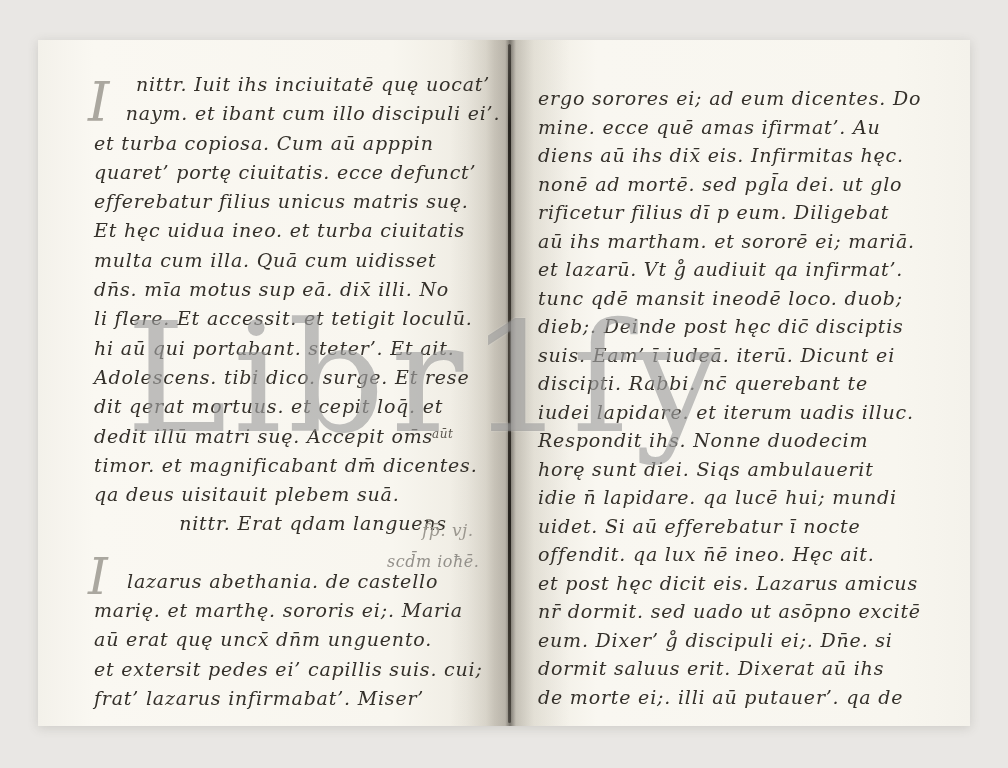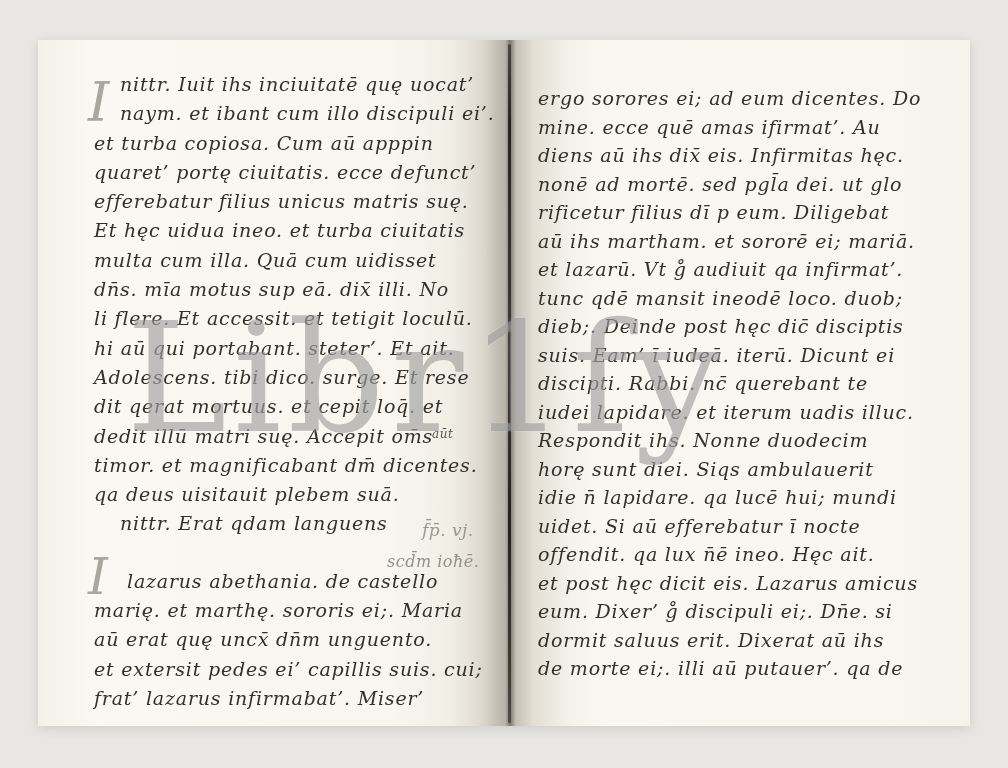--- a/index.html
+++ b/index.html
@@ -34,21 +34,21 @@
     position:absolute;
     color:#34302a;
     font-style:italic;
     font-size:19px;
     letter-spacing:0.8px;
     white-space:nowrap;
   }
   .left-col{left:56px;top:30px;width:412px;line-height:29.3px;}
   .right-col{left:500px;top:34px;width:392px;line-height:28.5px;margin-top:10px;}
   .line{height:auto;}
-  .ind-a{padding-left:26px;}
+  .ind-a{padding-left:26px;text-align:center;}
   .ind-b{padding-left:33px;margin-top:28px;}
   .initial{
     position:absolute;
     color:#aaa79f;
     font-style:italic;
     font-size:54px;
     line-height:1;
   }
   .initial-1{left:50px;top:36px;}
   .initial-2{left:50px;top:512px;font-size:50px;}
@@ -122,20 +122,21 @@
     <div class="line">dieb;. Deinde post hęc dic̄ disciptis</div>
     <div class="line">suis. Eam’ ī iudeā. iterū. Dicunt ei</div>
     <div class="line">discipti. Rabbi. nc̄ querebant te</div>
     <div class="line">iudei lapidare. et iterum uadis illuc.</div>
     <div class="line">Respondit ihs. Nonne duodecim</div>
     <div class="line">horę sunt diei. Siqs ambulauerit</div>
     <div class="line">idie n̄ lapidare. qa lucē hui; mundi</div>
     <div class="line">uidet. Si aū efferebatur ī nocte</div>
     <div class="line">offendit. qa lux n̄ē ineo. Hęc ait.</div>
     <div class="line">et post hęc dicit eis. Lazarus amicus</div>
+    <div class="line">nr̄ dormit. sed uado ut asōpno excitē</div>
     <div class="line">eum. Dixer’ g̊ discipuli ei;. Dn̄e. si</div>
     <div class="line">dormit saluus erit. Dixerat aū ihs</div>
     <div class="line">de morte ei;. illi aū putauer’. qa de</div>
   </div>
 
   <div class="watermark">Libr1fy</div>
 
 </div>
 
 </body></html>

